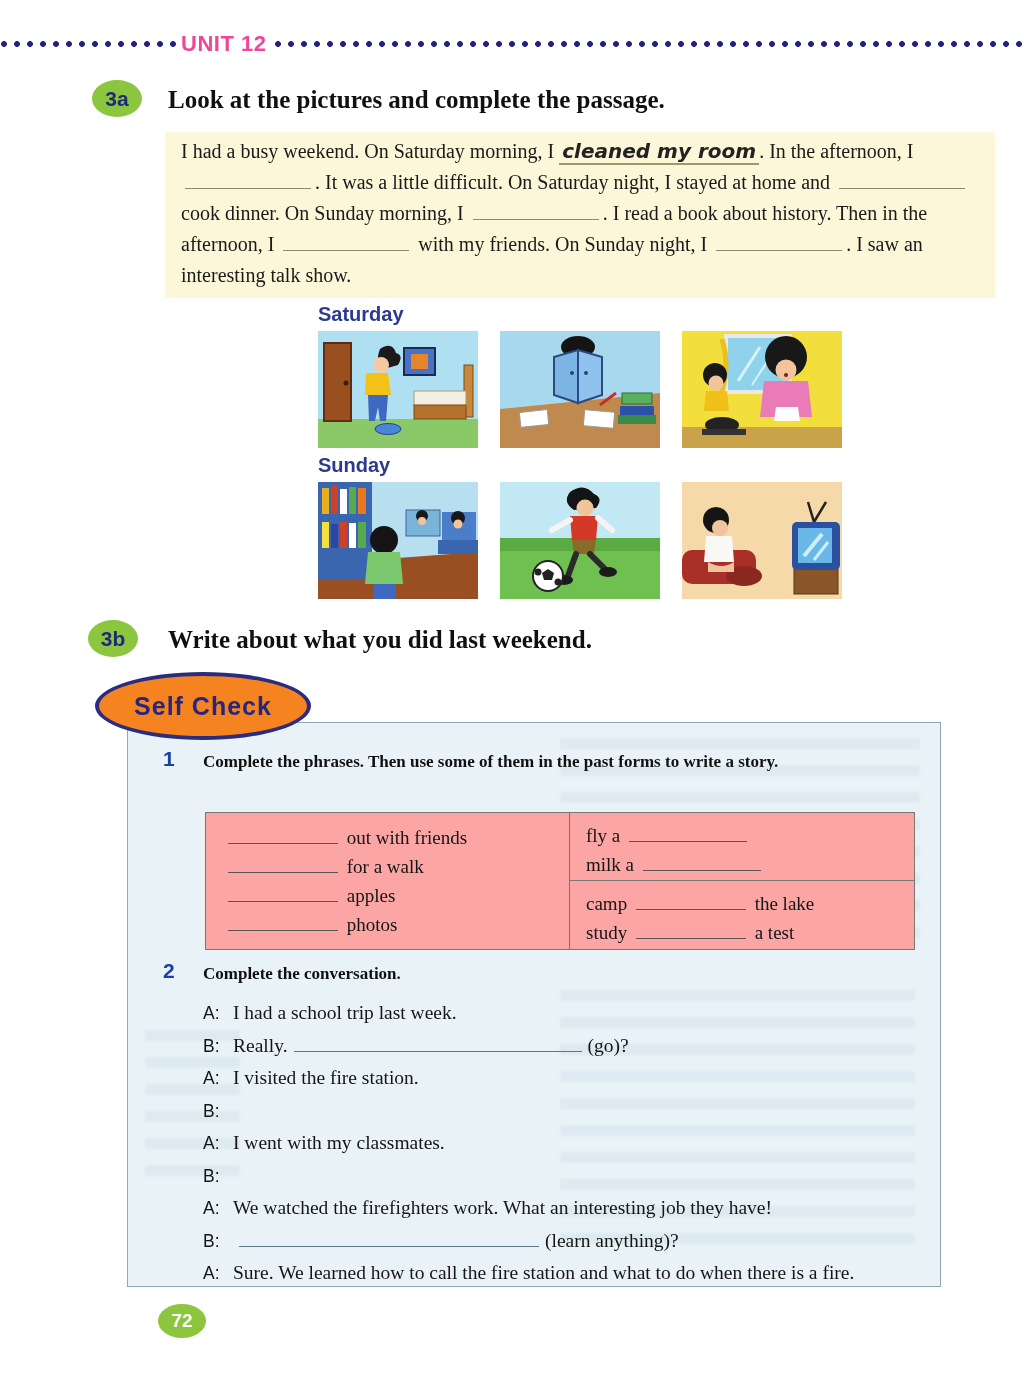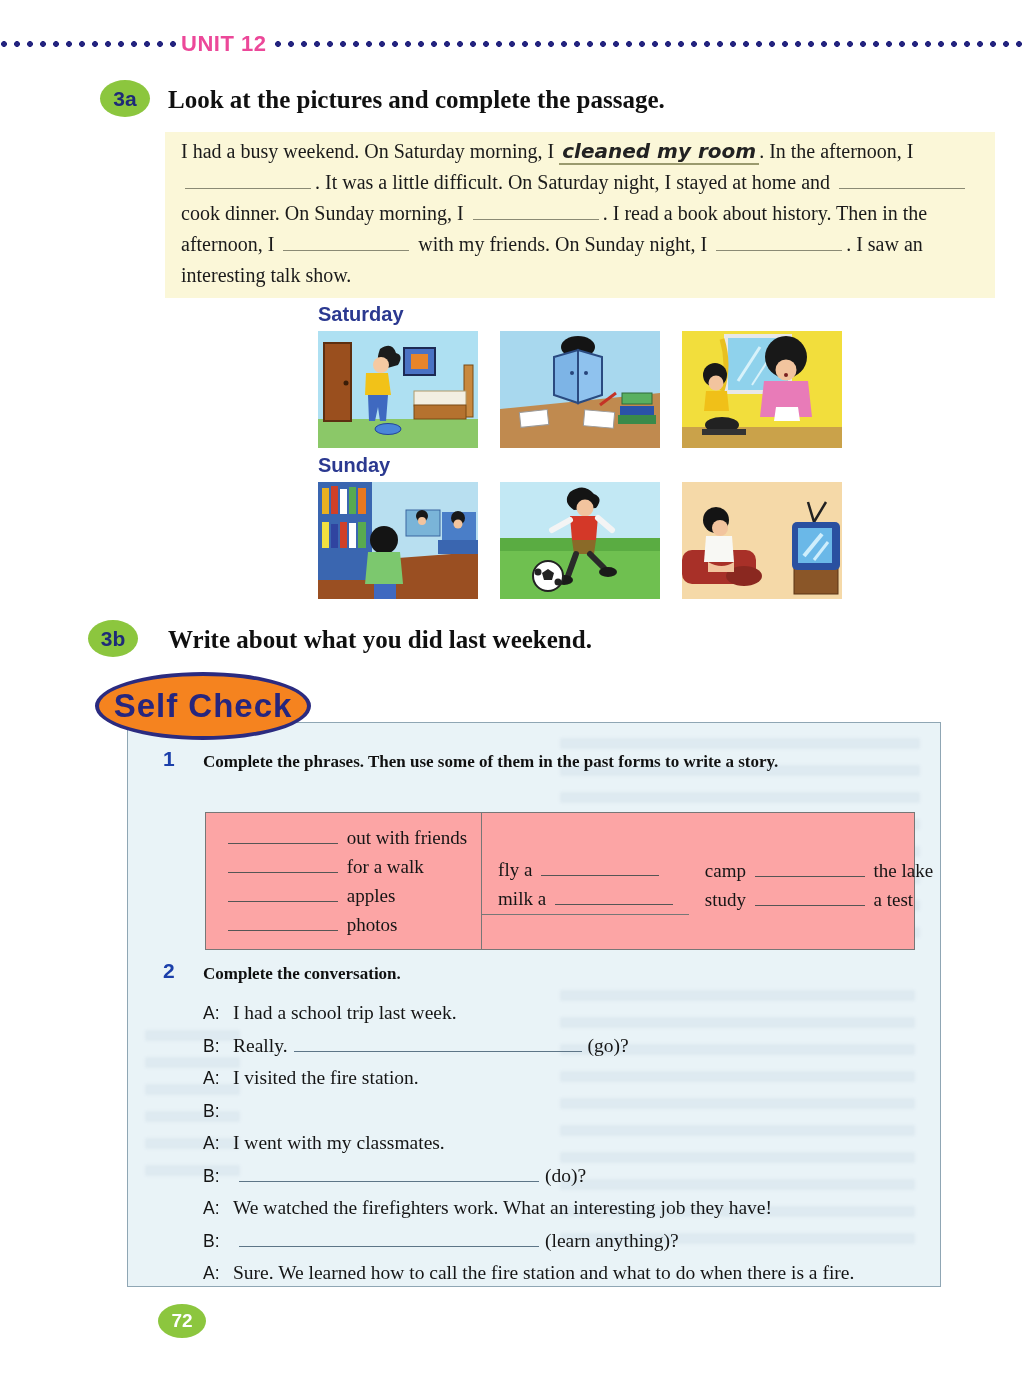--- a/index.html
+++ b/index.html
@@ -12,21 +12,21 @@
         background-size:13px 8px;background-repeat:repeat-x;}
   .dots-left{width:176px;}
   .dots-right{flex:1;}
   .unit-label{font-family:"Liberation Sans",sans-serif;font-weight:bold;font-size:22px;
               color:#ec4899;margin:0 8px 0 5px;letter-spacing:.5px;text-align:center;}
 
   
   .num-badge{position:absolute;width:50px;height:37px;background:#8cc63e;border-radius:50%;
              display:flex;align-items:center;justify-content:center;
              font-family:"Liberation Sans",sans-serif;font-weight:bold;font-size:21px;color:#1e2a78;}
-  .badge-3a{left:100px;top:80px;}
+  .badge-3a{left:92px;top:80px;}
   .badge-3b{left:88px;top:620px;}
   .sec-title{position:absolute;font-weight:bold;font-size:25px;color:#101010;}
   .title-3a{left:168px;top:86px;}
   .title-3b{left:168px;top:626px;}
 
   
   .passage-box{position:absolute;left:165px;top:132px;width:830px;height:166px;background:#fbf7d8;}
   .passage{margin:0;padding:4px 24px 0 16px;font-size:20px;line-height:31px;color:#1a1a1a;}
   .blank{display:inline-block;height:15px;border-bottom:1.6px solid #8a8a74;vertical-align:baseline;margin:0 4px;}
   .b-pass{width:126px;}
@@ -42,37 +42,37 @@
   .row-sat{top:331px;}
   .row-sun{top:482px;}
   .pic{width:160px;height:117px;overflow:hidden;}
   .pic svg{display:block;width:100%;height:100%;}
 
   
   .sc-panel{position:absolute;left:127px;top:722px;width:812px;height:563px;
             background:#e9f3f7;border:1px solid #8fa6b4;}
   .sc-oval{position:absolute;left:95px;top:672px;width:208px;height:60px;background:#f5831f;
            border:4px solid #2b2b80;border-radius:50%;display:flex;align-items:center;justify-content:center;
-           font-family:"Liberation Sans",sans-serif;font-weight:bold;font-size:33px;color:#26267e;
+           font-family:"Liberation Sans",sans-serif;font-weight:bold;font-size:25px;color:#26267e;
            letter-spacing:1px;z-index:3;}
   .ghost{position:absolute;filter:blur(1.5px);opacity:.55;z-index:1;
          background-image:repeating-linear-gradient(180deg,rgba(110,140,175,.16) 0 11px,rgba(0,0,0,0) 11px 27px);}
   .item-num{position:absolute;font-family:"Liberation Sans",sans-serif;font-weight:bold;
             font-size:21px;color:#1b3faa;}
   .num-1{left:163px;top:747px;}
   .num-2{left:163px;top:959px;}
   .item-title{position:absolute;left:203px;font-weight:bold;font-size:17px;line-height:29px;color:#101010;}
   .title-1{top:747px;width:745px;}
   .title-2{top:959px;}
 
   
   .ph-table{position:absolute;left:205px;top:812px;width:708px;height:136px;background:#fca5a5;
             border:1px solid #777;display:flex;z-index:2;}
   .ph-left{width:364px;border-right:1px solid #777;padding:10px 14px 0 18px;box-sizing:border-box;}
-  .ph-right{flex:1;display:flex;flex-direction:row;align-items:center;}
+  .ph-right{flex:1;display:flex;flex-direction:column;}
   .ph-rt{height:68px;border-bottom:1px solid #777;padding:8px 12px 0 16px;box-sizing:border-box;}
   .ph-rb{flex:1;padding:8px 12px 0 16px;box-sizing:border-box;}
   .ph-row{font-size:19px;line-height:29px;white-space:nowrap;}
   .b-tab{width:110px;border-bottom-color:#555;}
   .b-tab2{width:118px;border-bottom-color:#555;}
 
   
   .conv{position:absolute;left:203px;top:997px;width:740px;z-index:2;}
   .conv-line{display:flex;font-size:19.5px;line-height:32.5px;}
   .spk{font-family:"Liberation Sans",sans-serif;font-size:17.5px;width:30px;flex:none;}
@@ -286,21 +286,20 @@
     </div>
     <div class="conv-line">
       <span class="spk">B:</span>
     </div>
     <div class="conv-line">
       <span class="spk">A:</span>
       <span class="txt">I went with my classmates.</span>
     </div>
     <div class="conv-line">
       <span class="spk">B:</span>
-      <span class="txt"><span class="blank b-conv"></span><span>(do)?</span></span>
     </div>
     <div class="conv-line">
       <span class="spk">A:</span>
       <span class="txt">We watched the firefighters work. What an interesting job they have!</span>
     </div>
     <div class="conv-line">
       <span class="spk">B:</span>
       <span class="txt"><span class="blank b-conv"></span><span>(learn anything)?</span></span>
     </div>
     <div class="conv-line">

